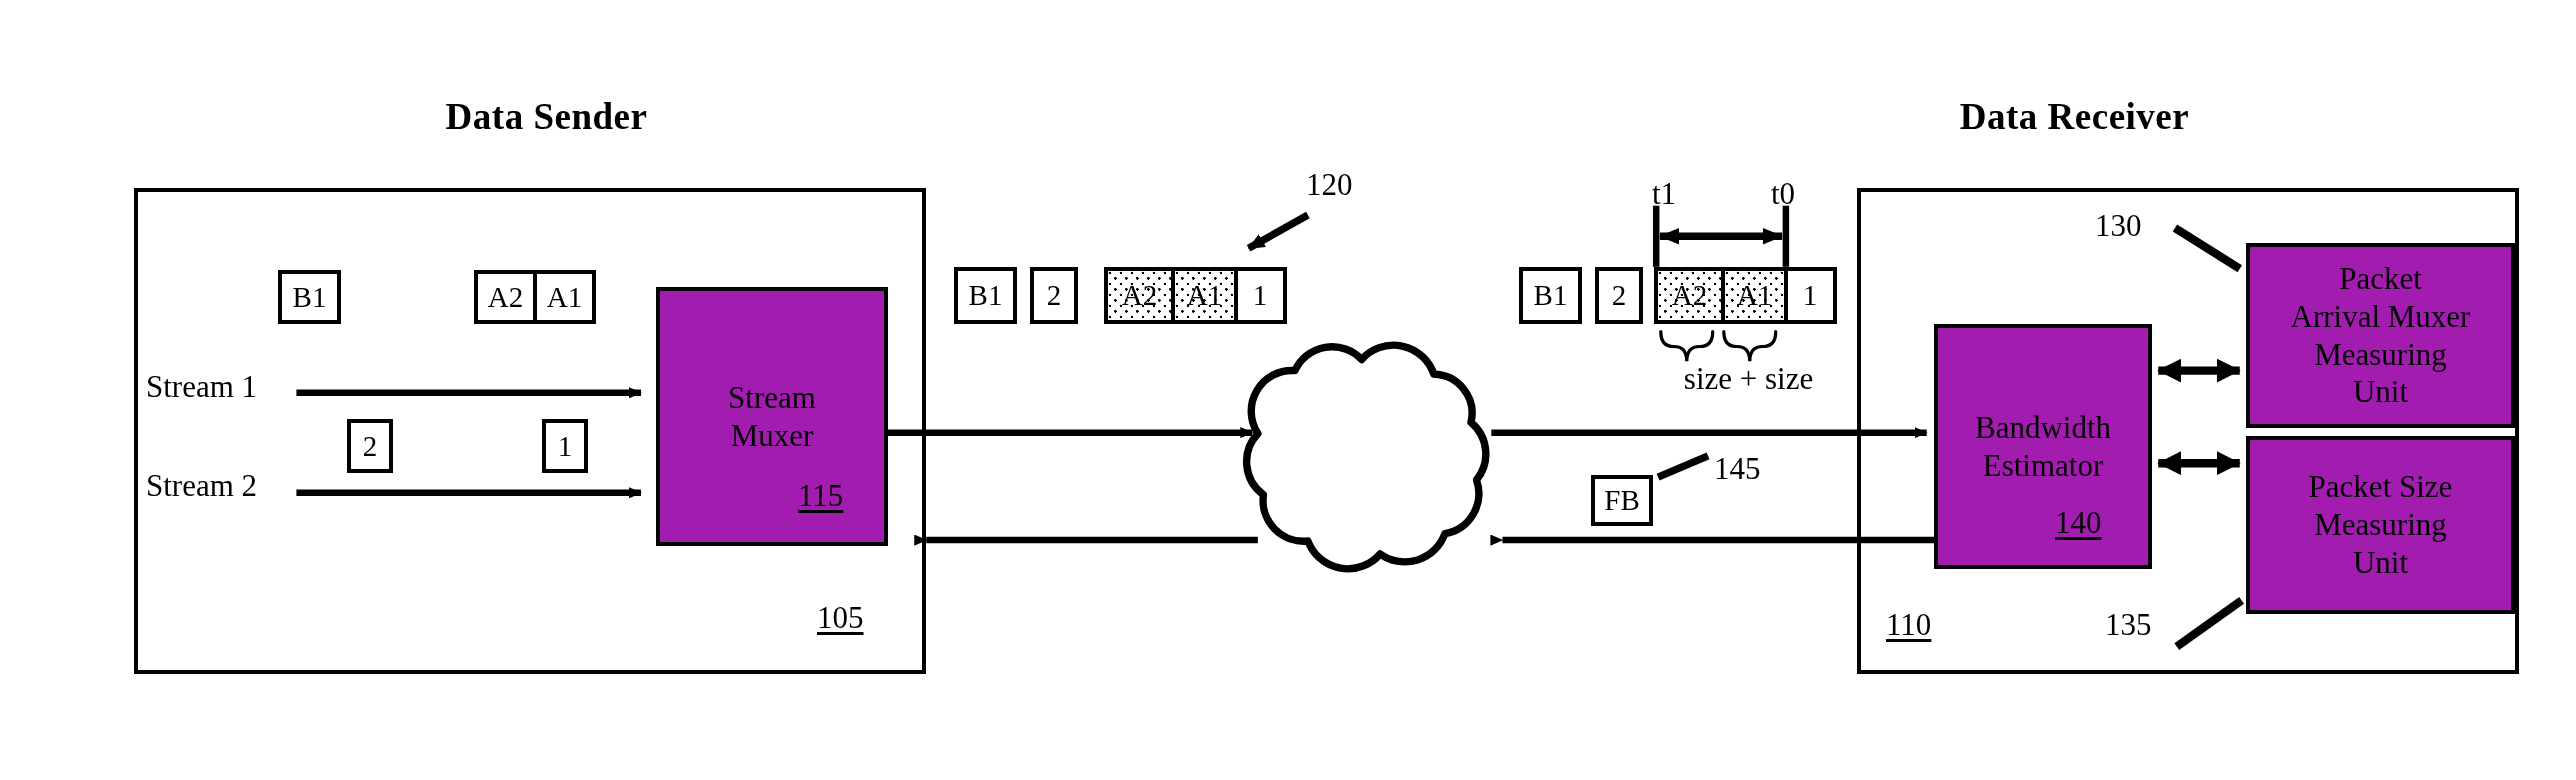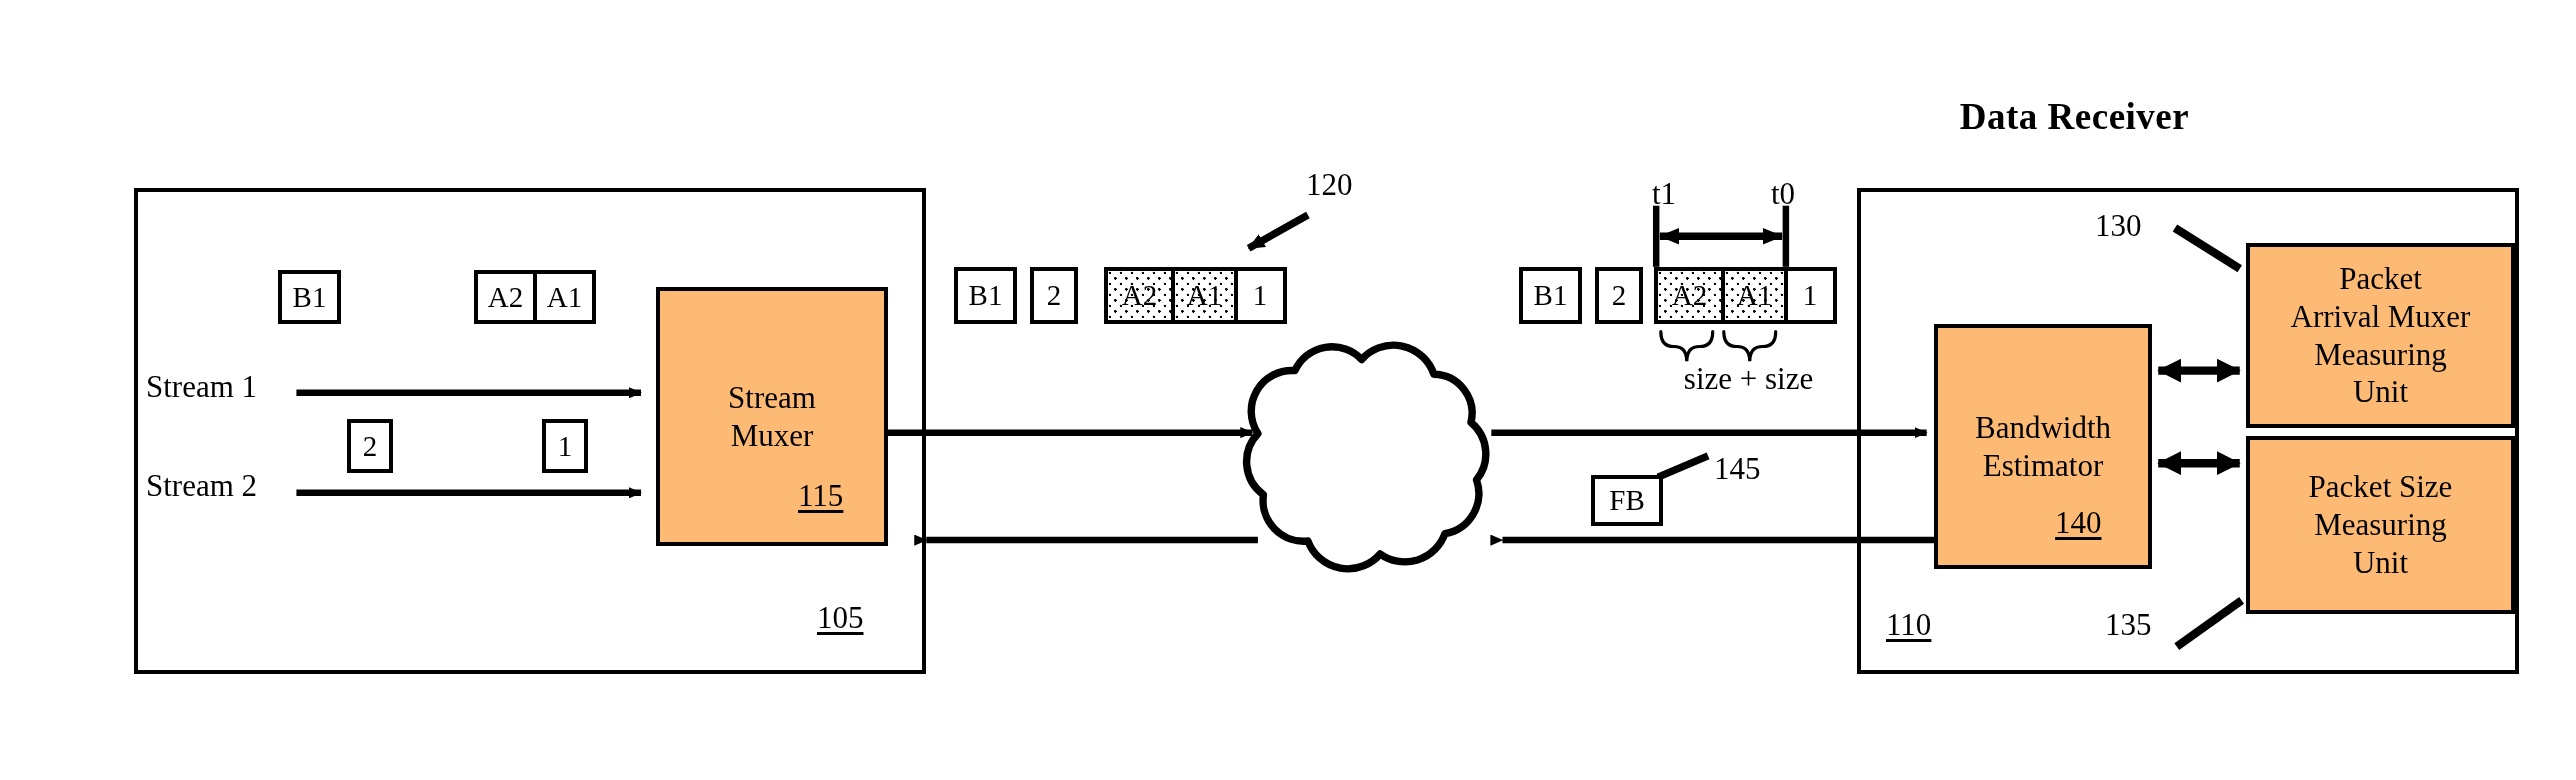--- a/index.html
+++ b/index.html
@@ -31,21 +31,21 @@
 
   .outer-box {
     border: 4.6px solid #000;
     box-sizing: border-box;
     background: transparent;
   }
 
   .unit-box {
     border: 4.6px solid #000;
     box-sizing: border-box;
-    background: #fdba74;
+    background: #a21caf;
     display: flex;
     flex-direction: column;
     align-items: center;
     justify-content: center;
     font-size: 31px;
     line-height: 1.22;
     text-align: center;
   }
 
   .ref {
@@ -114,20 +114,21 @@
     width: 2576px;
     height: 781px;
     pointer-events: none;
   }
 </style>
 </head>
 <body>
 
 <div id="canvas">
 
+  <div class="abs title" style="left:352px; top:95px; width:389px;">Data Sender</div>
   <div class="abs title" style="left:1880px; top:95px; width:389px;">Data Receiver</div>
 
   <div class="abs outer-box" style="left:134px; top:188px; width:792px; height:486px;"></div>
   <div class="abs ref" style="left:817px; top:600px;">105</div>
 
   <div class="abs stream-label" style="left:146px; top:369px;">Stream 1</div>
 
   <div class="abs stream-label" style="left:146px; top:468px;">Stream 2</div>
 
   <div class="abs small-box" style="left:278px; top:270px; width:63px; height:54px;">B1</div>
@@ -164,21 +165,21 @@
     <div class="cell stipple" style="width:63px;">A2</div>
     <div class="cell stipple" style="width:63px;">A1</div>
     <div class="cell" style="width:48px;">1</div>
   </div>
 
   <div class="abs ref-plain" style="left:1628px; top:361px; width:241px; text-align:center;">size + size</div>
 
   <div class="abs title" style="left:1278px; top:447px; width:213px; font-size:31.5px;">Network</div>
   <div class="abs ref" style="left:1334px; top:517px; width:102px; text-align:center;">125</div>
 
-  <div class="abs small-box" style="left:1591px; top:475px; width:72px; height:51px;">FB</div>
+  <div class="abs small-box" style="left:1591px; top:475px; width:62px; height:51px;">FB</div>
   <div class="abs ref-plain" style="left:1714px; top:451px;">145</div>
 
   <div class="abs outer-box" style="left:1857px; top:188px; width:662px; height:486px;"></div>
   <div class="abs ref" style="left:1886px; top:607px;">110</div>
 
   <div class="abs unit-box" style="left:1934px; top:324px; width:218px; height:245px;">
     <div>Bandwidth</div>
     <div>Estimator</div>
   </div>
   <div class="abs ref" style="left:2055px; top:505px;">140</div>

